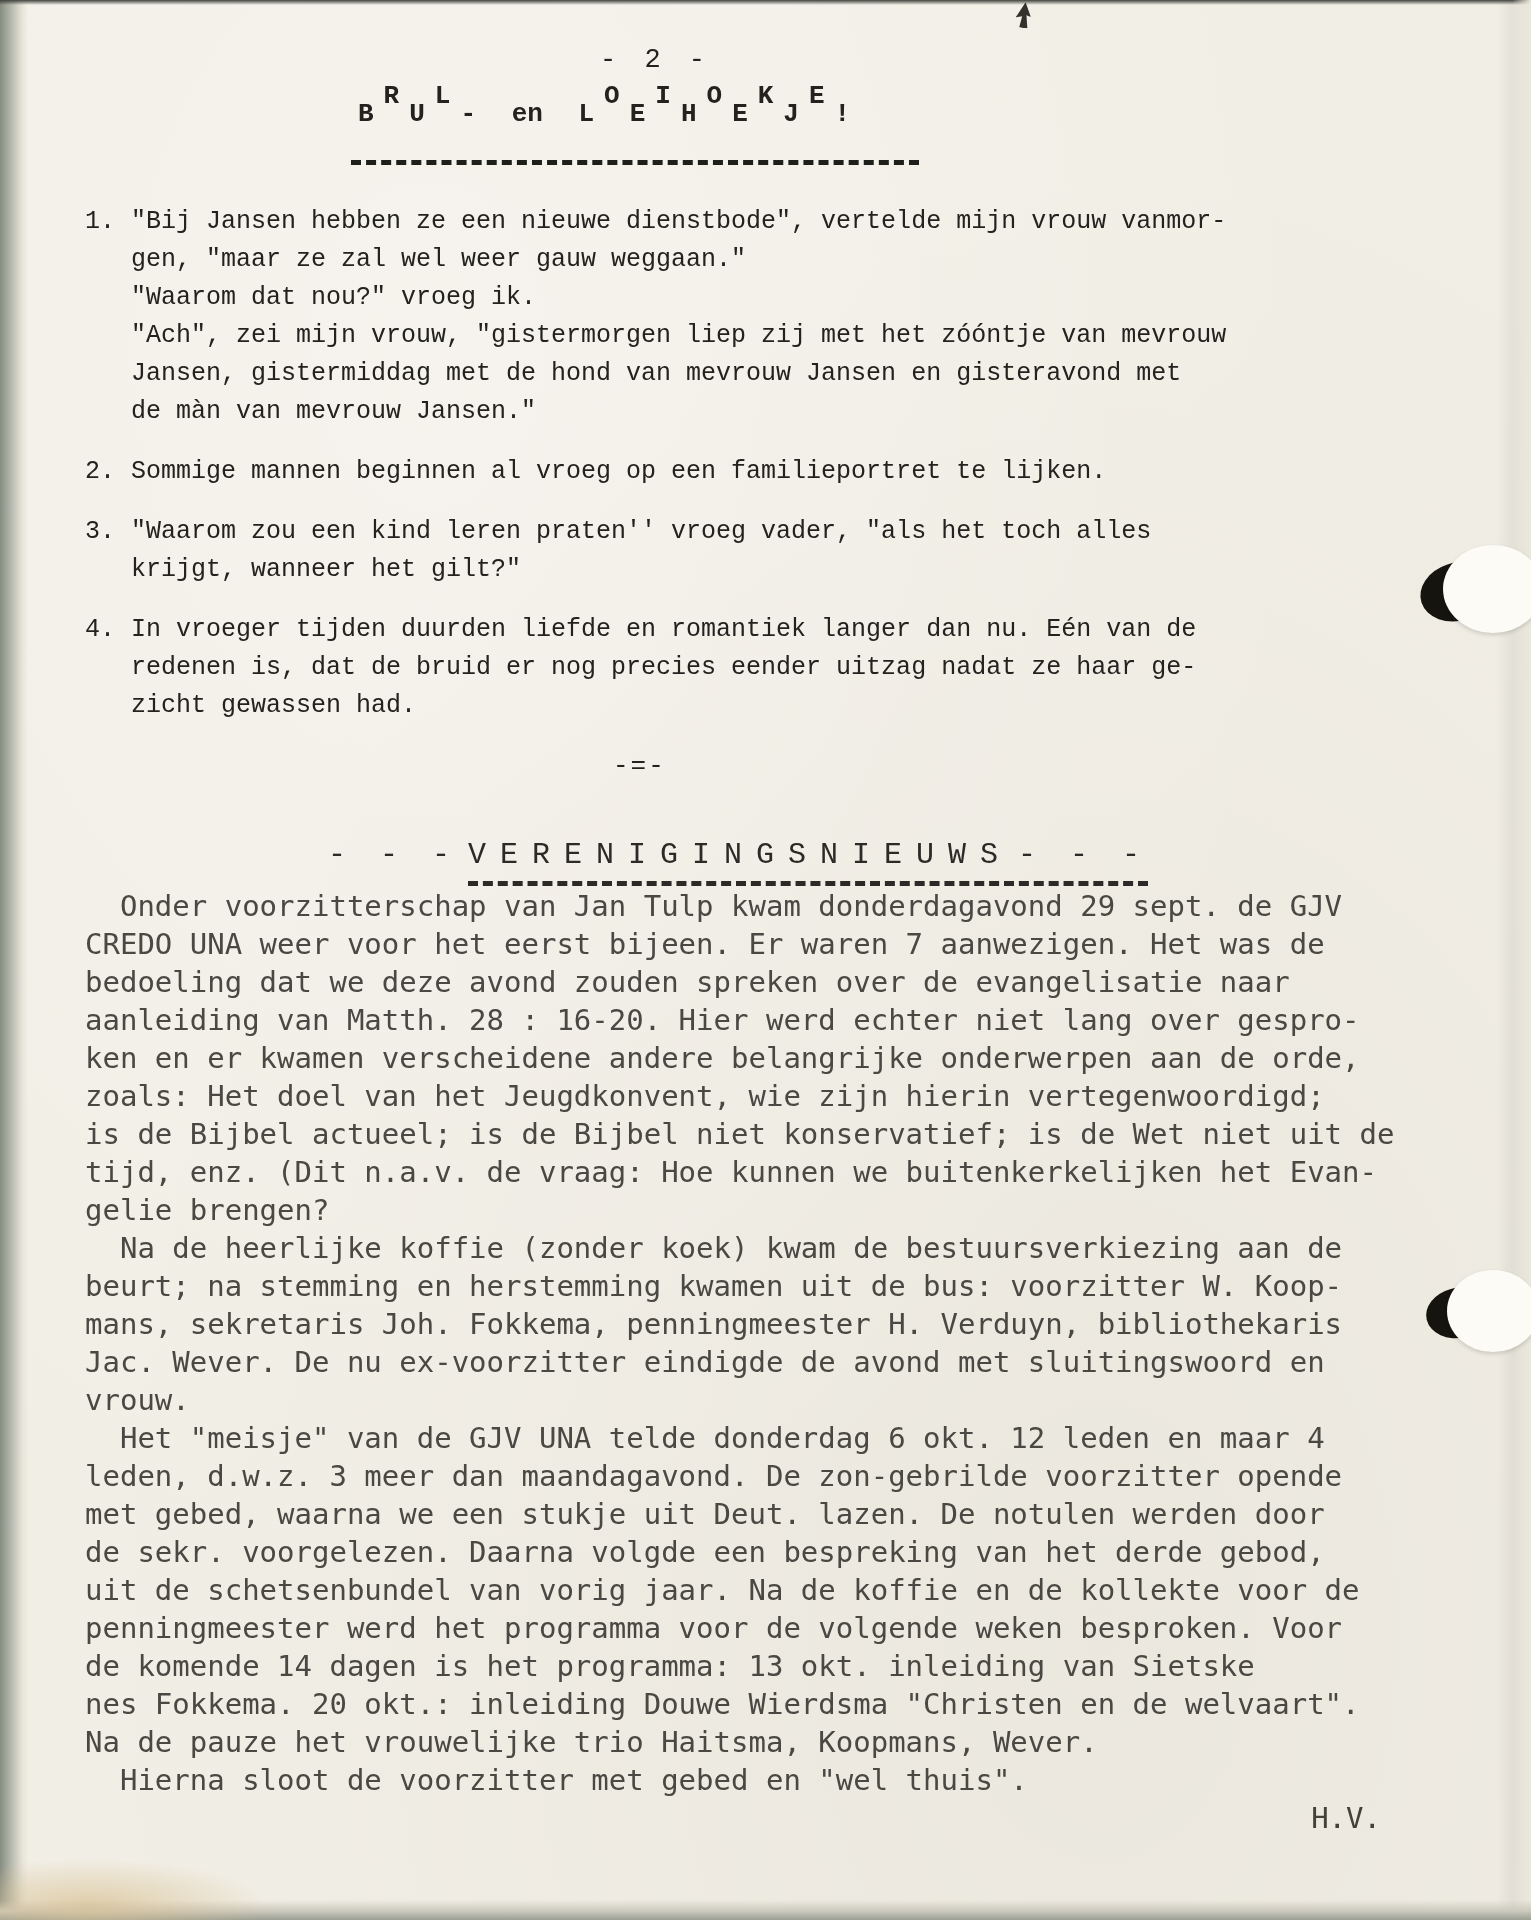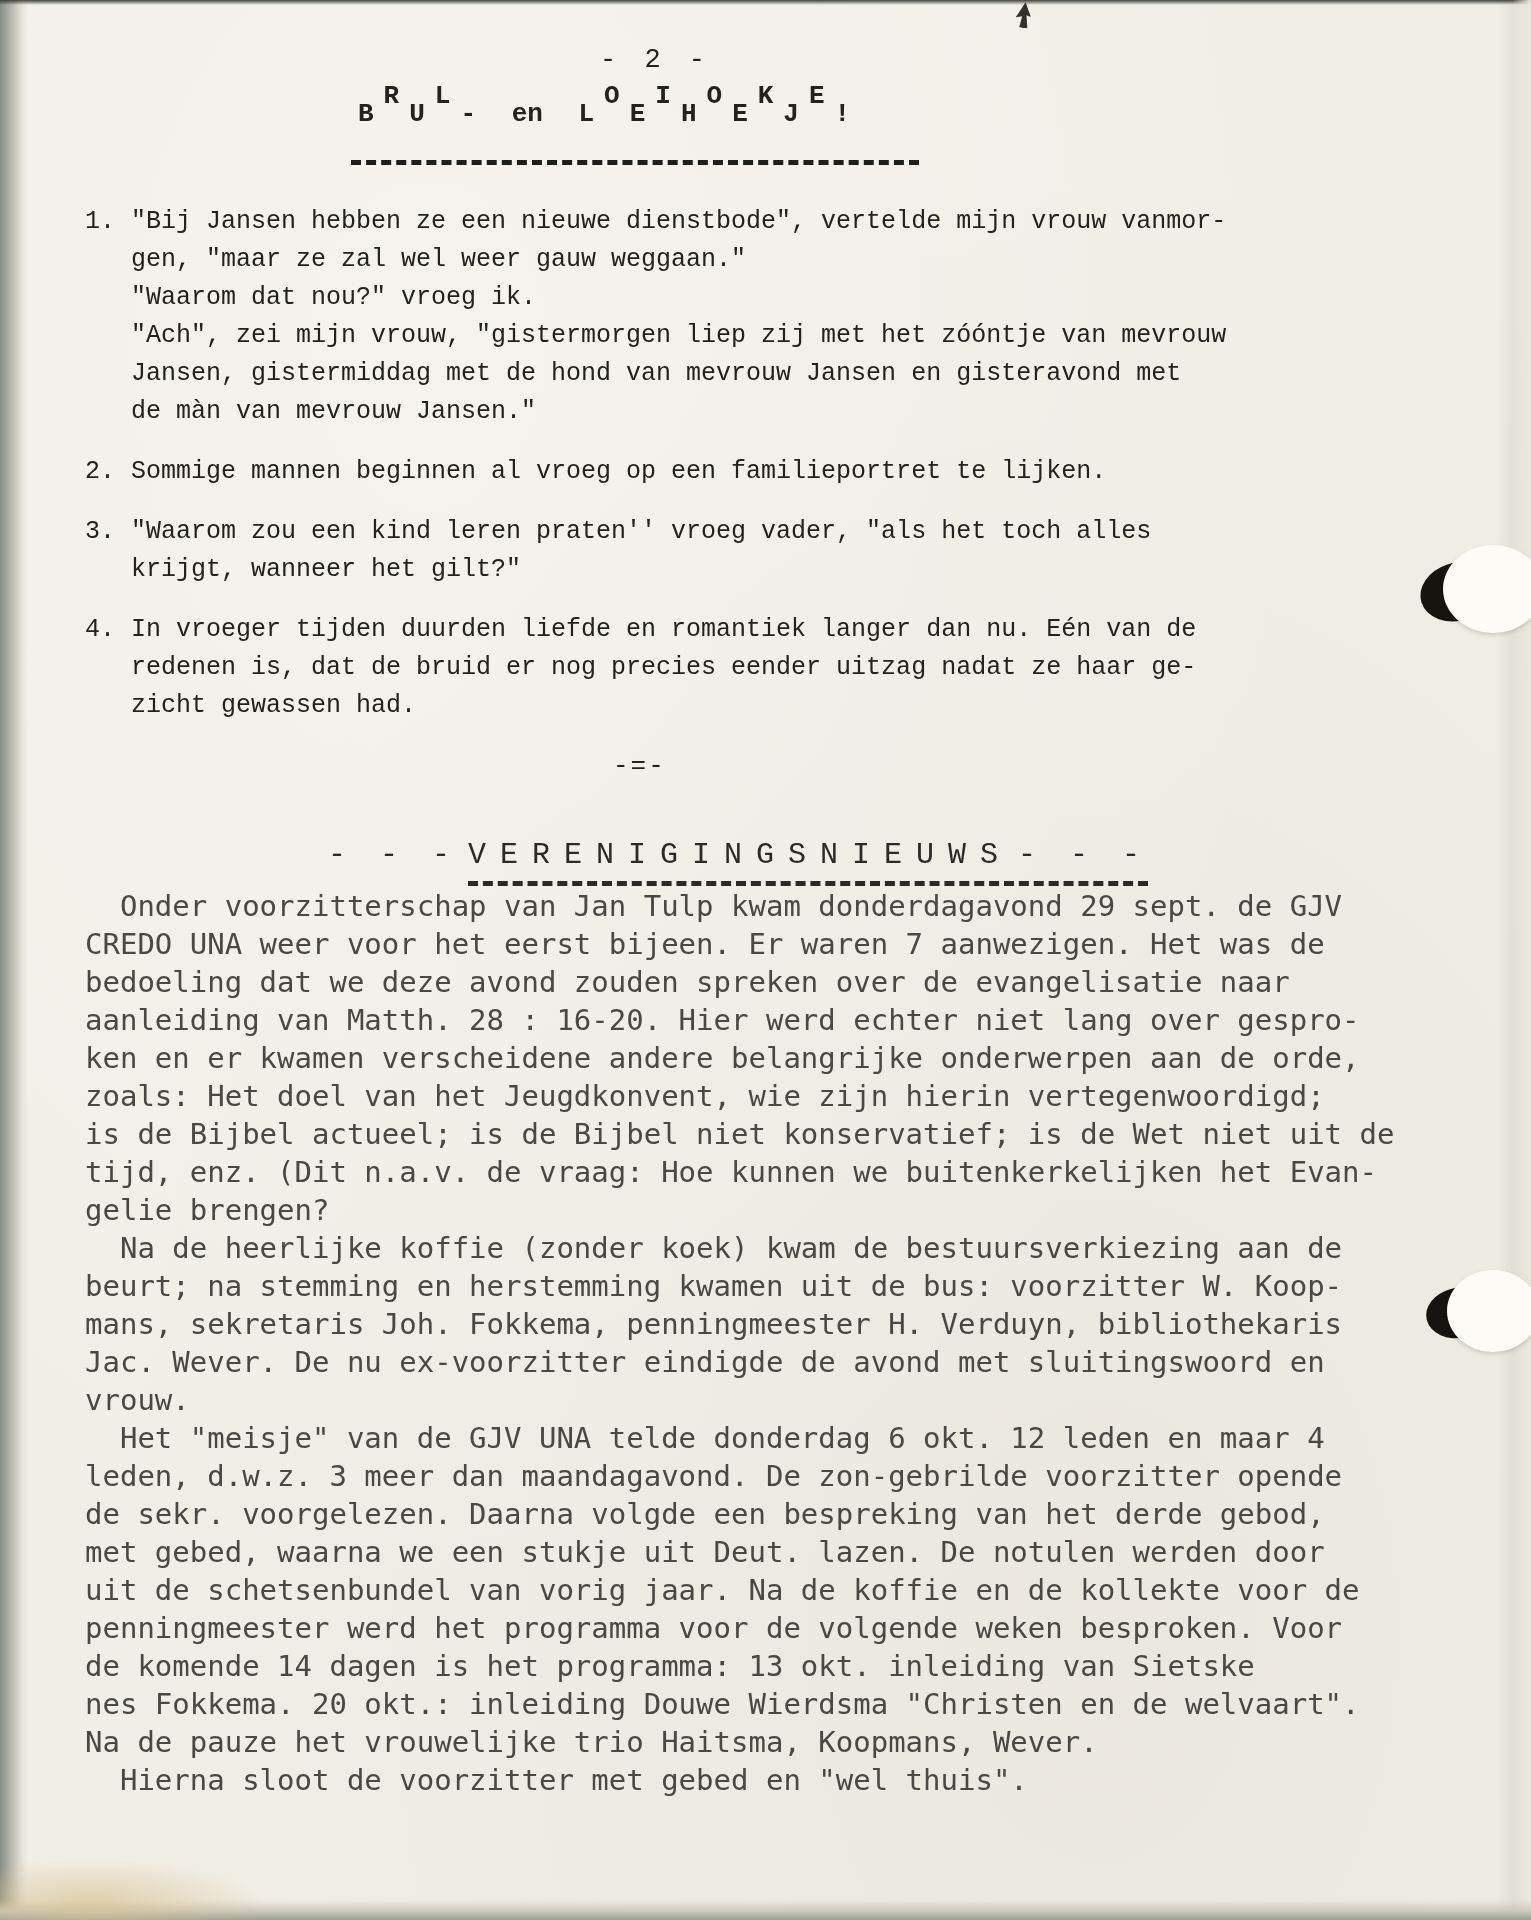--- a/index.html
+++ b/index.html
@@ -154,28 +154,29 @@
       <div>
           <div class="line">  Na de heerlijke koffie (zonder koek) kwam de bestuursverkiezing aan de</div>
           <div class="line">beurt; na stemming en herstemming kwamen uit de bus: voorzitter W. Koop-</div>
           <div class="line">mans, sekretaris Joh. Fokkema, penningmeester H. Verduyn, bibliothekaris</div>
           <div class="line">Jac. Wever. De nu ex-voorzitter eindigde de avond met sluitingswoord en</div>
           <div class="line">vrouw.</div>
         </div>
       <div>
           <div class="line">  Het "meisje" van de GJV UNA telde donderdag 6 okt. 12 leden en maar 4</div>
           <div class="line">leden, d.w.z. 3 meer dan maandagavond. De zon-gebrilde voorzitter opende</div>
+          <div class="line">met gebed, waarna we een stukje uit Deut. lazen. De notulen werden door</div>
           <div class="line">de sekr. voorgelezen. Daarna volgde een bespreking van het derde gebod,</div>
-          <div class="line">met gebed, waarna we een stukje uit Deut. lazen. De notulen werden door</div>
           <div class="line">uit de schetsenbundel van vorig jaar. Na de koffie en de kollekte voor de</div>
           <div class="line">penningmeester werd het programma voor de volgende weken besproken. Voor</div>
           <div class="line">de komende 14 dagen is het programma: 13 okt. inleiding van Sietske</div>
           <div class="line">nes Fokkema. 20 okt.: inleiding Douwe Wierdsma "Christen en de welvaart".</div>
           <div class="line">Na de pauze het vrouwelijke trio Haitsma, Koopmans, Wever.</div>
         </div>
       <div>
           <div class="line">  Hierna sloot de voorzitter met gebed en "wel thuis".</div>
         </div>
     </div>
 
+    <div class="sig-line">H.V.</div>
 
   </div>
 </div>
 
 </body></html>

